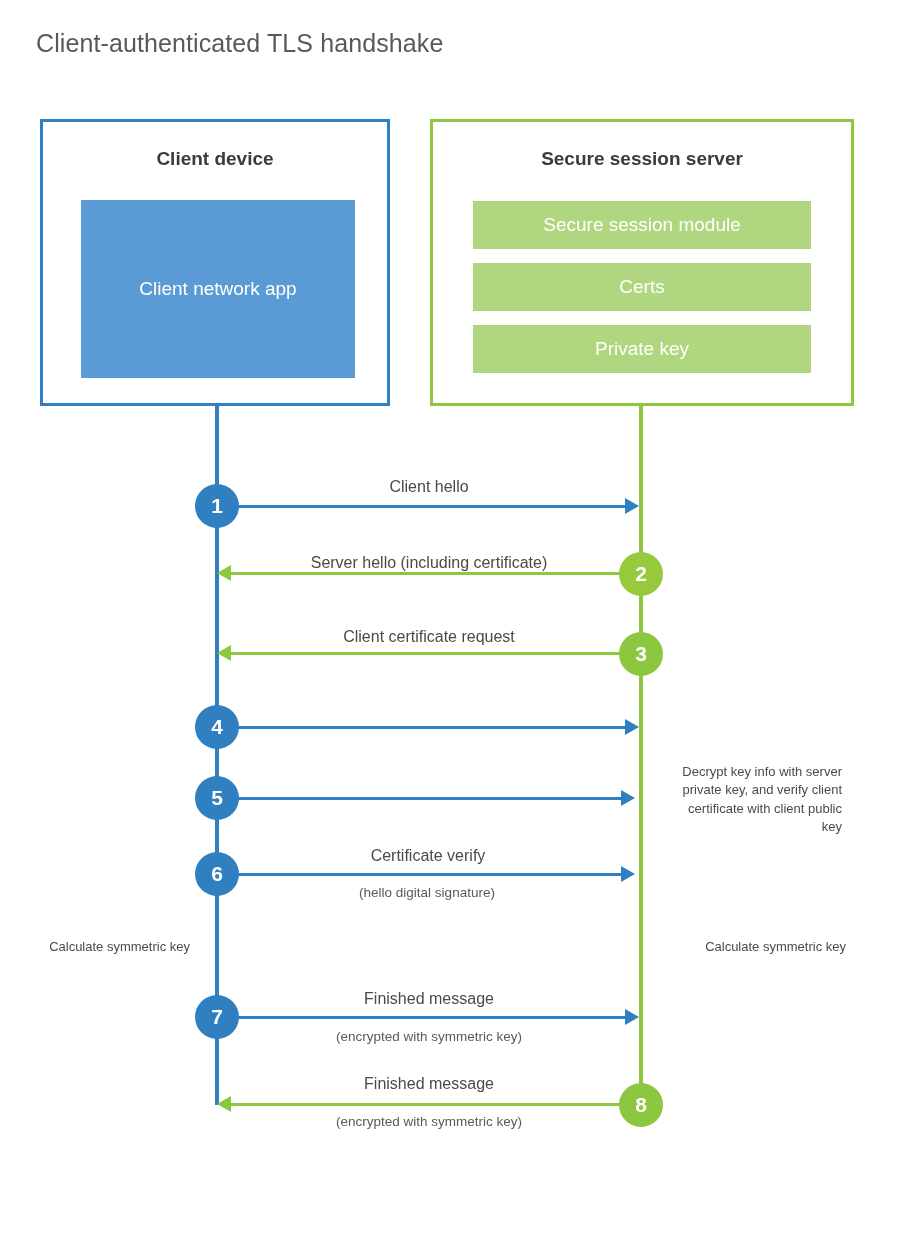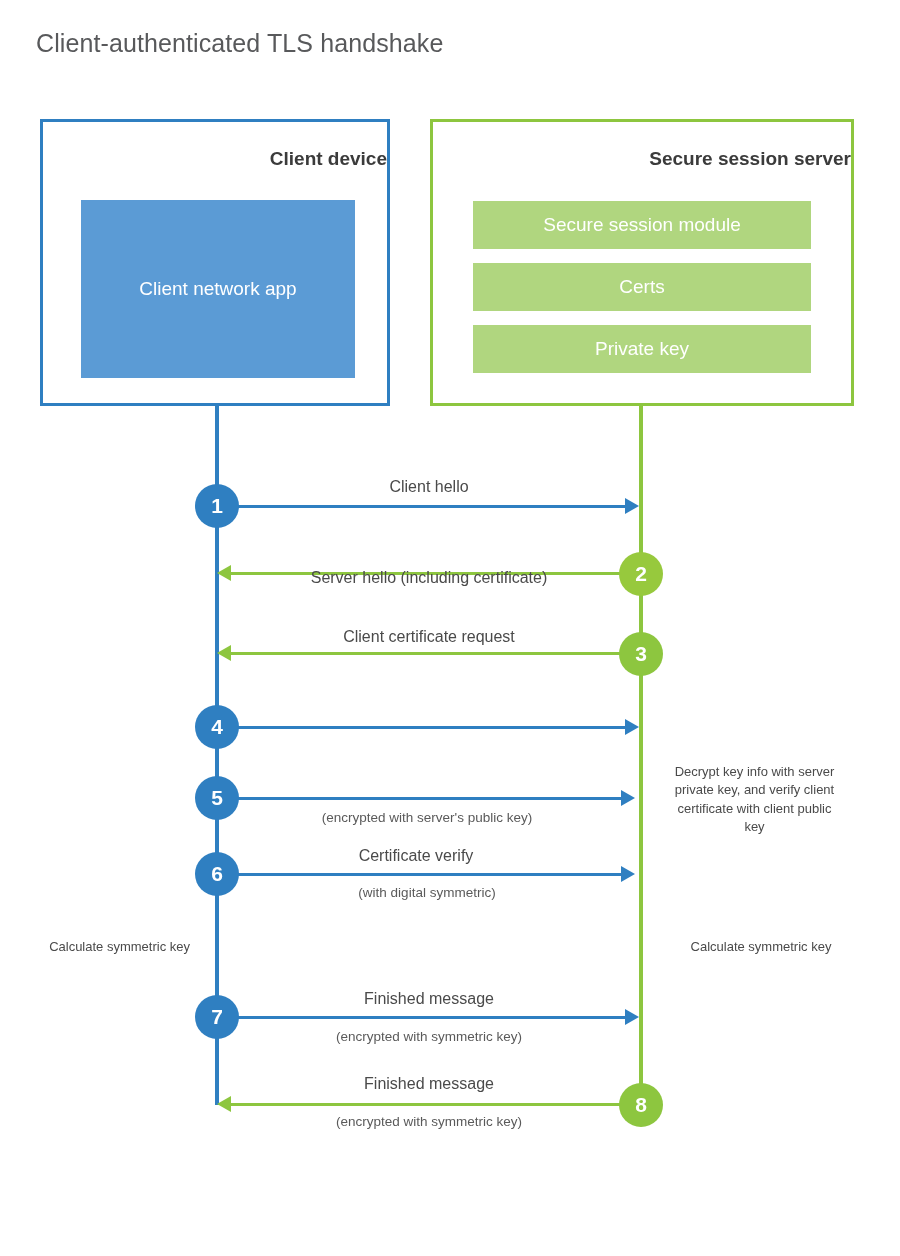--- a/index.html
+++ b/index.html
@@ -51,21 +51,21 @@
     top: 119px;
     width: 424px;
     height: 287px;
     border: 3px solid #8dc63f;
   }
   .actor-title {
     position: absolute;
     left: 0;
     right: 0;
     top: 26px;
-    text-align: right;
+    text-align: center;
     font-size: 19px;
     font-weight: bold;
     color: #3b3b3b;
   }
 
   .client-app {
     position: absolute;
     left: 38px;
     top: 78px;
     width: 274px;
@@ -181,21 +181,21 @@
   }
 
   
   .side-note {
     position: absolute;
     font-size: 13px;
     color: #4a4a4a;
     line-height: 1.42;
   }
   .side-note.right-align { text-align: right; }
-  .side-note.left-align  { text-align: center; }
+  .side-note.left-align  { text-align: right; }
 </style>
 </head>
 <body>
 
 <div id="canvas">
 
   <div class="page-title">Client-authenticated TLS handshake</div>
 
   <div class="actor-box client">
     <div class="actor-title">Client device</div>
@@ -212,43 +212,42 @@
   </div>
 
   <div class="lifeline client-line"></div>
   <div class="lifeline server-line"></div>
 
   <div class="msg-label" style="left:217px; top:478px; width:424px;">Client hello</div>
   <div class="arrow-line blue" style="left:217px; top:505px; width:410px;"></div>
   <div class="arrow-head right blue" style="left:625px; top:498px;"></div>
   <div class="step-circle blue" style="left:195px; top:484px;">1</div>
 
-  <div class="msg-label" style="left:217px; top:569px; width:424px;text-align:center;">Server hello (including certificate)</div>
+  <div class="msg-label" style="left:217px; top:554px; width:424px;text-align:center;">Server hello (including certificate)</div>
   <div class="arrow-line green" style="left:230px; top:572px; width:411px;"></div>
   <div class="arrow-head left green" style="left:217px; top:565px;"></div>
   <div class="step-circle green-light" style="left:619px; top:552px;">2</div>
 
   <div class="msg-label" style="left:217px; top:628px; width:424px;">Client certificate request</div>
   <div class="arrow-line green" style="left:230px; top:652px; width:411px;"></div>
   <div class="arrow-head left green" style="left:217px; top:645px;"></div>
   <div class="step-circle green" style="left:619px; top:632px;">3</div>
 
   <div class="arrow-line blue" style="left:217px; top:726px; width:410px;"></div>
   <div class="arrow-head right blue" style="left:625px; top:719px;"></div>
   <div class="step-circle blue" style="left:195px; top:705px;">4</div>
 
   <div class="arrow-line blue" style="left:217px; top:797px; width:406px;"></div>
   <div class="arrow-head right blue" style="left:621px; top:790px;"></div>
-  <div class="msg-sub" style="left:217px; top:810px; width:420px;">(encrypted with server's public key)</div>
   <div class="step-circle blue" style="left:195px; top:776px;">5</div>
 
-  <div class="msg-label" style="left:206px; top:847px; width:420px;">Certificate verify</div>
+  <div class="msg-label" style="left:218px; top:847px; width:420px;">Certificate verify</div>
   <div class="arrow-line blue" style="left:217px; top:873px; width:406px;"></div>
   <div class="arrow-head right blue" style="left:621px; top:866px;"></div>
-  <div class="msg-sub" style="left:217px; top:885px; width:420px;">(with digital symmetric)</div>
+  <div class="msg-sub" style="left:217px; top:885px; width:420px;">(hello digital signature)</div>
   <div class="step-circle blue" style="left:195px; top:852px;">6</div>
 
   <div class="side-note left-align" style="left:667px; top:763px; width:175px;">Decrypt key info with server private key, and verify client certificate with client public key</div>
 
   <div class="side-note right-align" style="left:20px; top:938px; width:170px;">Calculate symmetric key</div>
   <div class="side-note left-align" style="left:676px; top:938px; width:170px;">Calculate symmetric key</div>
 
   <div class="msg-label" style="left:217px; top:990px; width:424px;">Finished message</div>
   <div class="arrow-line blue" style="left:217px; top:1016px; width:410px;"></div>
   <div class="arrow-head right blue" style="left:625px; top:1009px;"></div>

